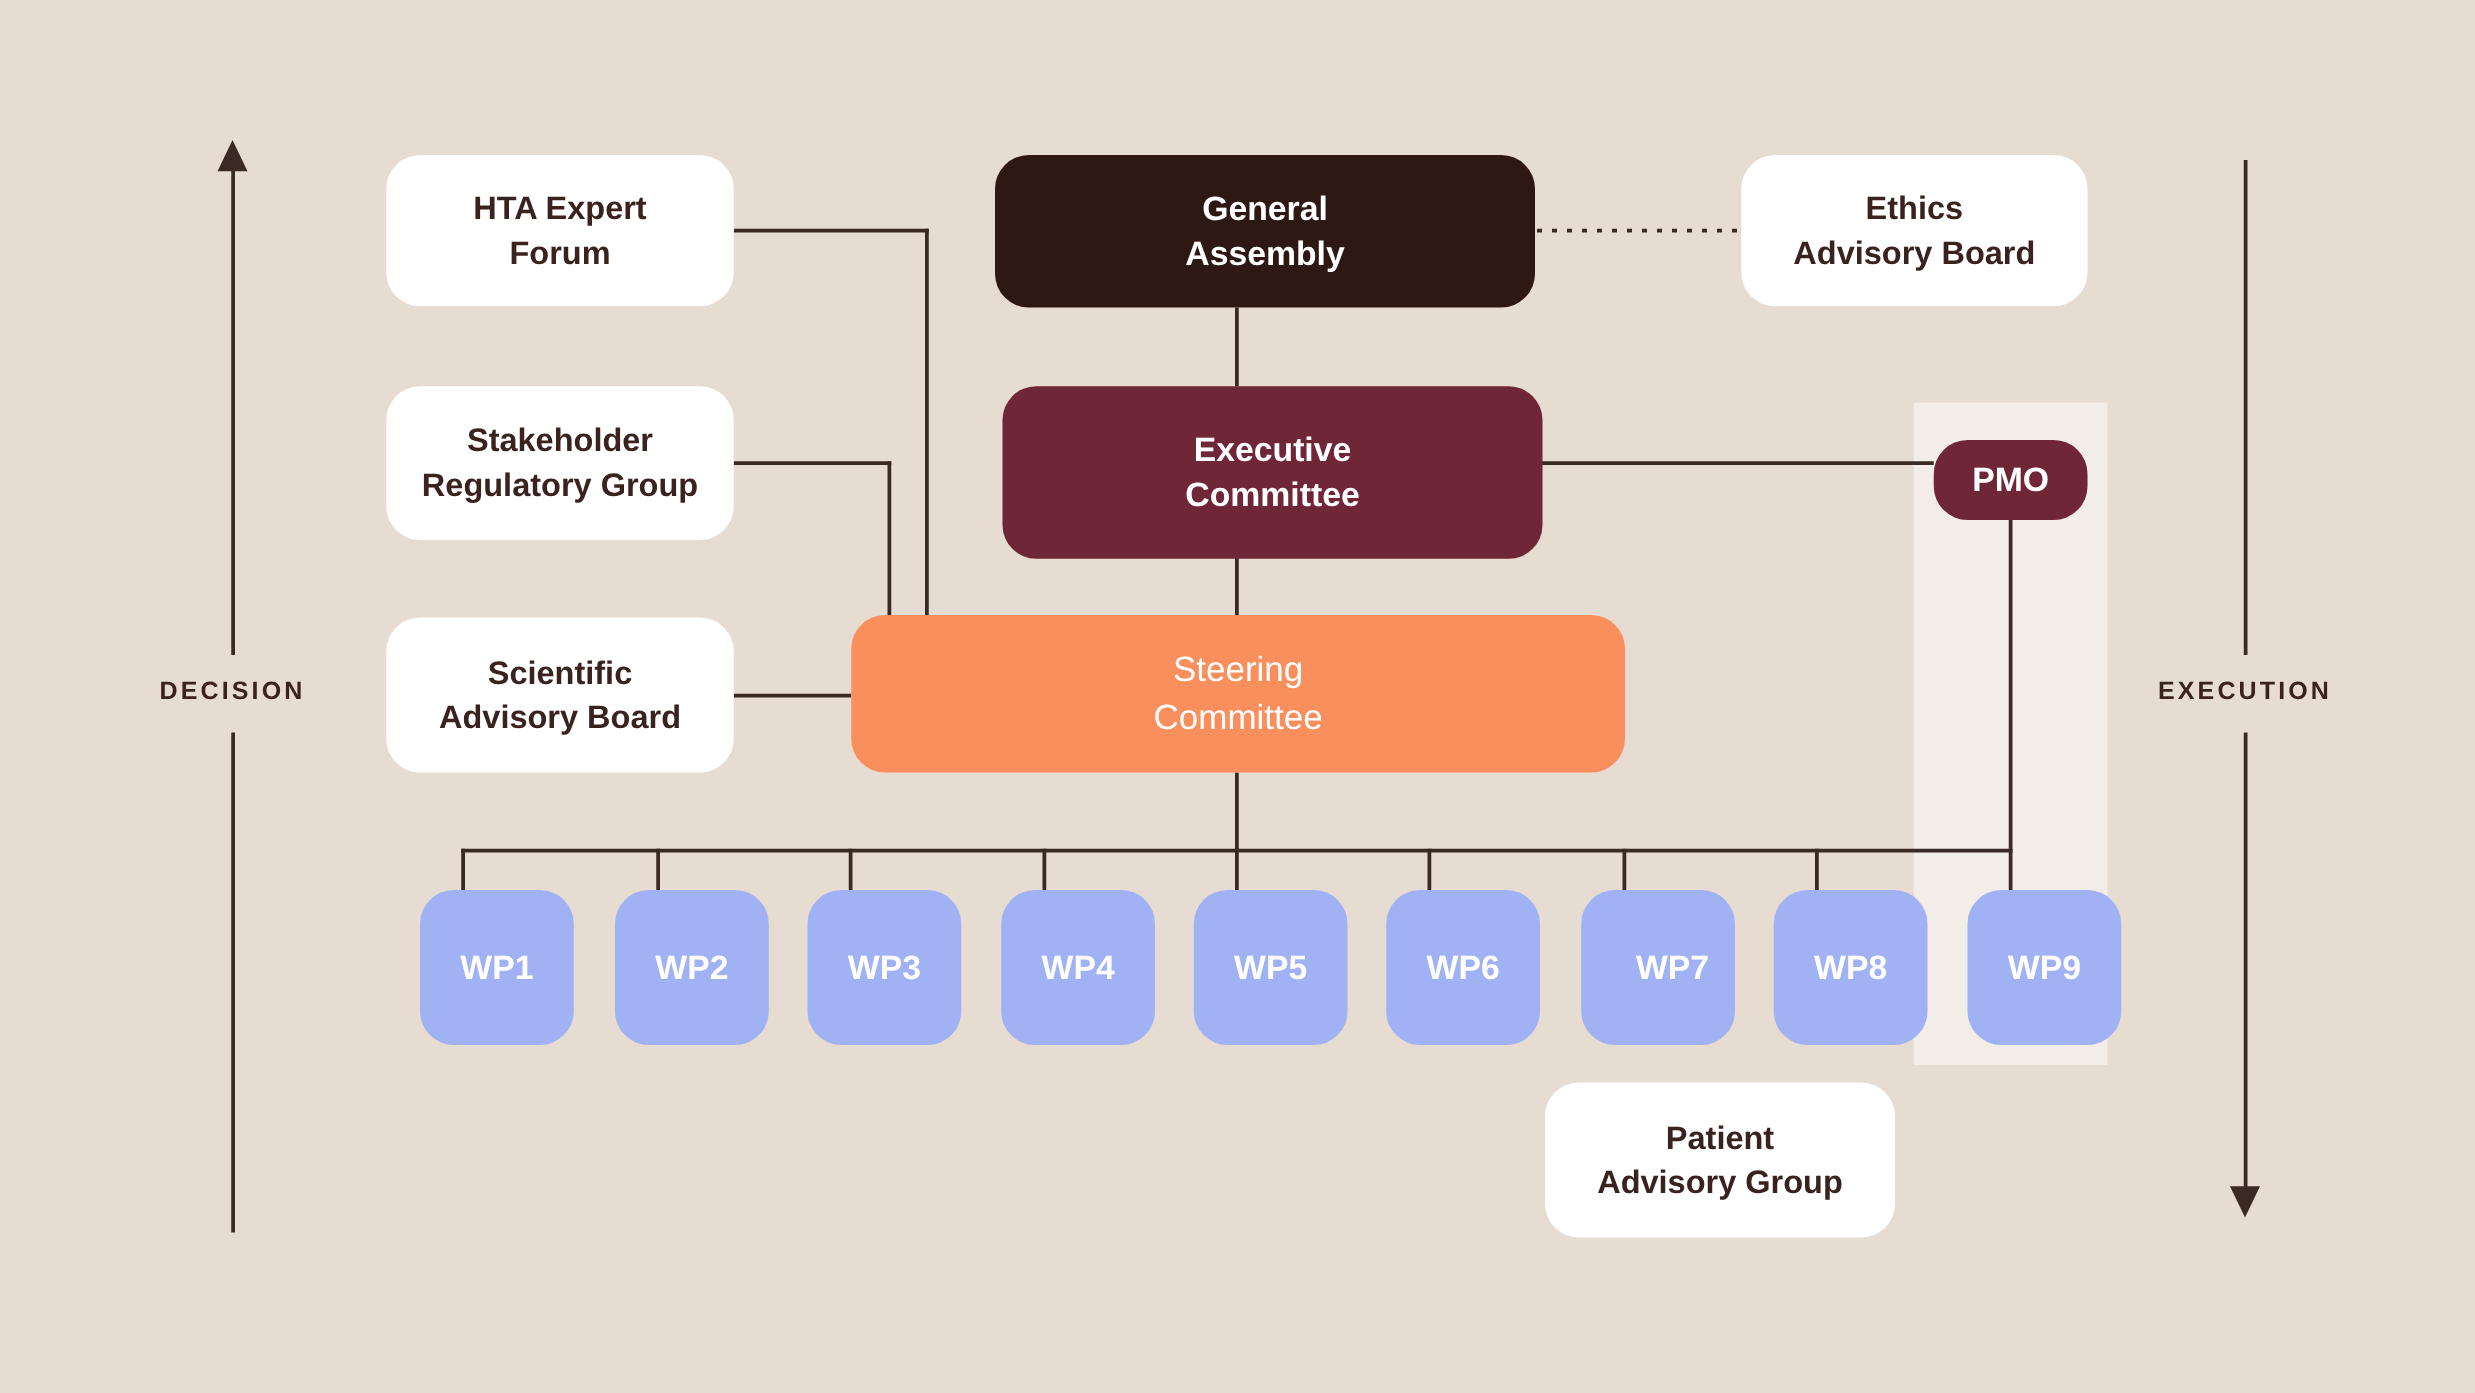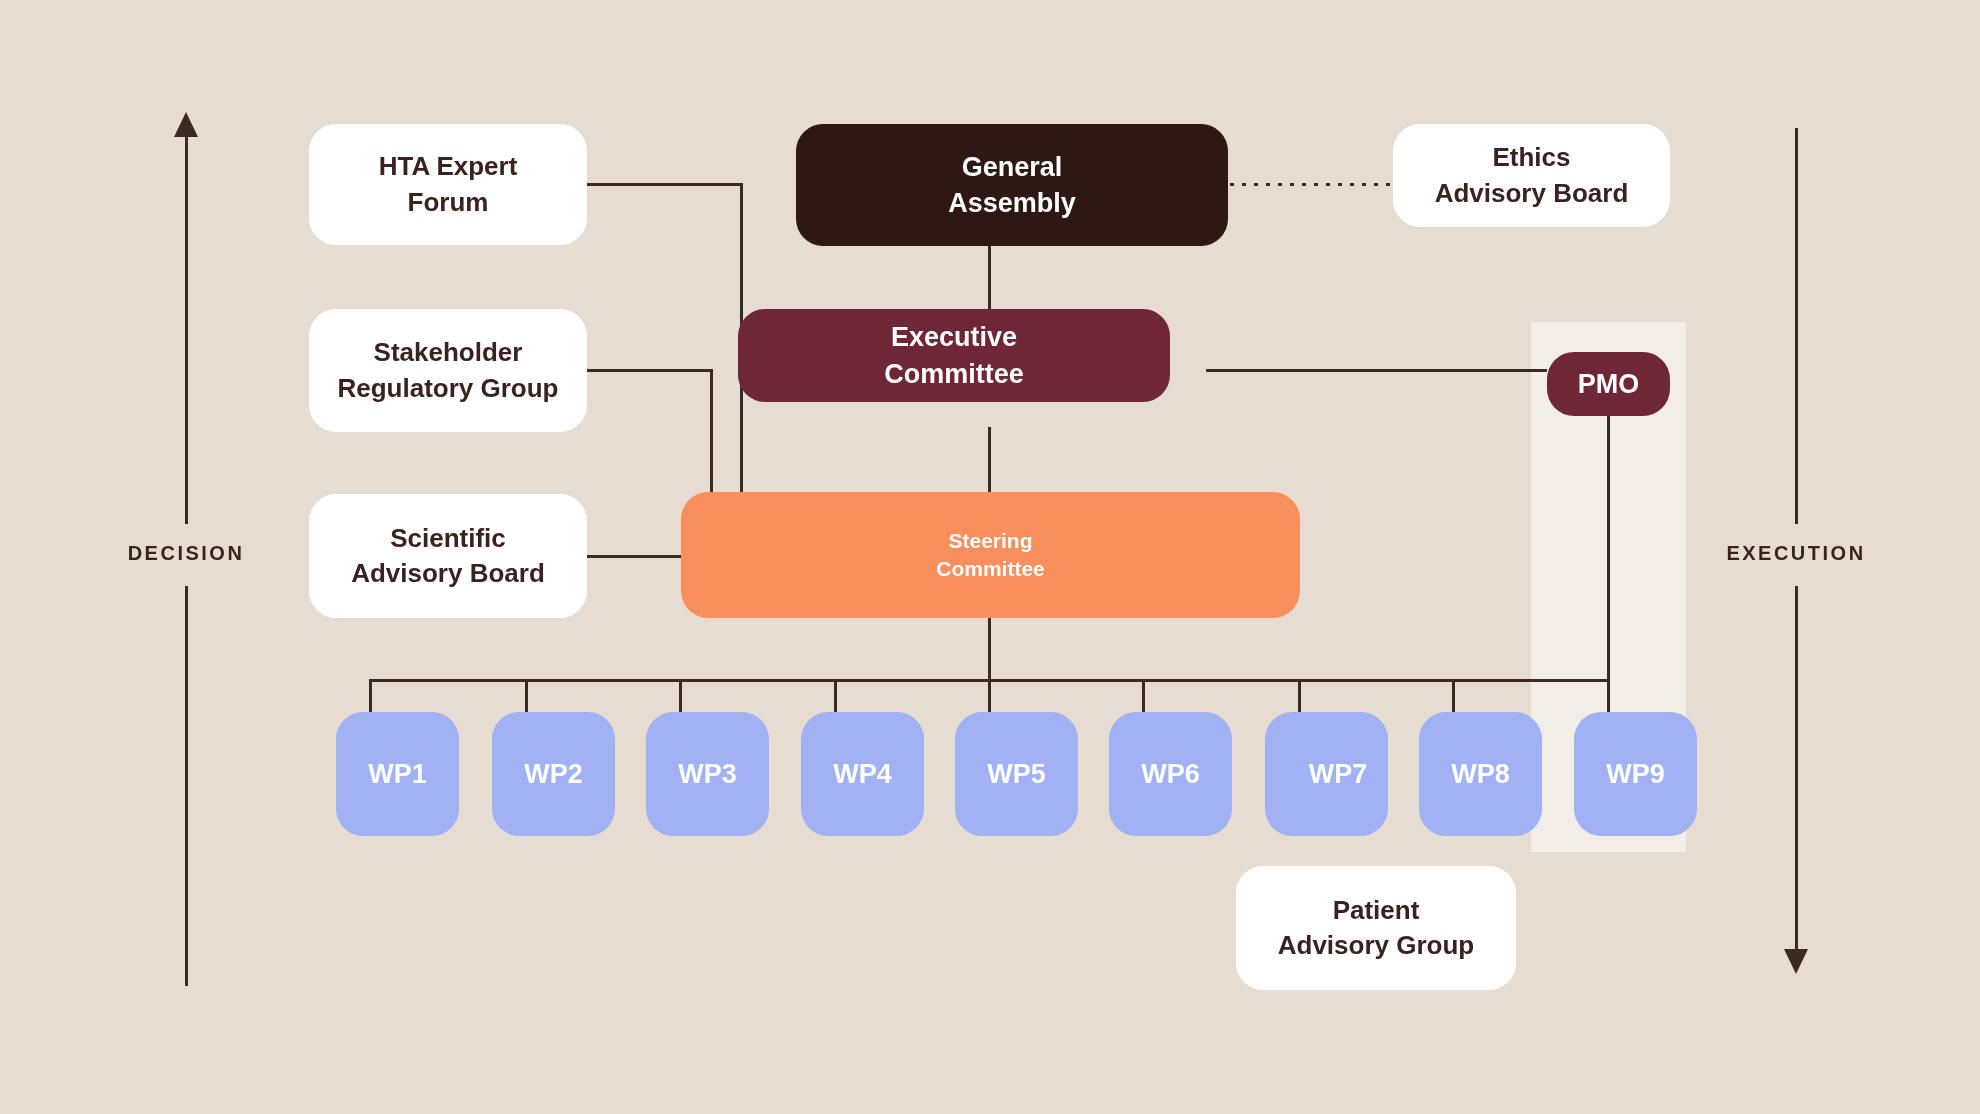--- a/index.html
+++ b/index.html
@@ -8,45 +8,45 @@
   }
   html,body{margin:0;padding:0;}
   body{background:var(--bg);font-family:"Liberation Sans",sans-serif;}
   #canvas{position:relative;width:1980px;height:1114px;background:var(--bg);overflow:hidden;}
 
   .node{position:absolute;display:flex;align-items:center;justify-content:center;
         text-align:center;white-space:pre-line;box-sizing:border-box;z-index:3;border-radius:27px;}
   .box-white{background:var(--white);color:var(--ink);font-weight:700;font-size:26px;line-height:1.35;}
   .box-dark{background:var(--dark);color:var(--white);font-weight:700;font-size:27px;line-height:1.35;}
   .box-maroon{background:var(--maroon);color:var(--white);font-weight:700;font-size:27px;line-height:1.35;}
-  .box-orange{background:var(--orange);color:var(--white);font-weight:700;font-size:21px;line-height:1.35;}
+  .box-orange{background:var(--orange);color:var(--white);font-weight:400;font-size:28px;line-height:1.35;}
   .box-blue{background:var(--blue);color:var(--white);font-weight:600;font-size:27px;}
 
   .strip{position:absolute;background:var(--strip);z-index:1;}
   .cline{position:absolute;background:var(--line);z-index:2;}
   .dotline{position:absolute;height:3px;z-index:2;
     background:repeating-linear-gradient(90deg,var(--line) 0 4px,transparent 4px 12px);}
   .axis-label{position:absolute;color:var(--ink);font-size:20px;font-weight:700;
     letter-spacing:2.5px;text-align:center;z-index:2;}
   .arrowhead{position:absolute;width:0;height:0;z-index:2;}
   .arrow-up{border-left:12px solid transparent;border-right:12px solid transparent;
     border-bottom:25px solid var(--line);}
   .arrow-down{border-left:12px solid transparent;border-right:12px solid transparent;
     border-top:25px solid var(--line);}
 
   
   #hta{left:309px;top:124px;width:278px;height:121px;}
   #srf{left:309px;top:309px;width:278px;height:123px;}
   #sab{left:309px;top:494px;width:278px;height:124px;}
   
   #ga{left:774px;top:124px;width:432px;height:122px;margin-left:22px;}
-  #ec{left:738px;top:309px;width:432px;height:93px;}
+  #ec{left:802px;top:309px;width:432px;height:138px;}
   #sc{left:681px;top:492px;width:619px;height:126px;}
   
-  #ethics{left:1393px;top:124px;width:277px;height:103px;}
+  #ethics{left:1393px;top:124px;width:277px;height:121px;}
   #pmo-strip{left:1531px;top:322px;width:155px;height:530px;}
   #pmo{left:1547px;top:352px;width:123px;height:64px;}
   #pag{left:1236px;top:866px;width:280px;height:124px;}
   
   .wp{top:712px;width:123px;height:124px;margin-left:27px;}
   #wp1{left:309px;} #wp2{left:465px;} #wp3{left:619px;} #wp4{left:774px;}
   #wp5{left:928px;} #wp6{left:1082px;} #wp7{left:1238px;padding-left:23px;} #wp8{left:1392px;} #wp9{left:1547px;}
 
   
   #l-ga-ec{left:988px;top:246px;width:3px;height:63px;}

